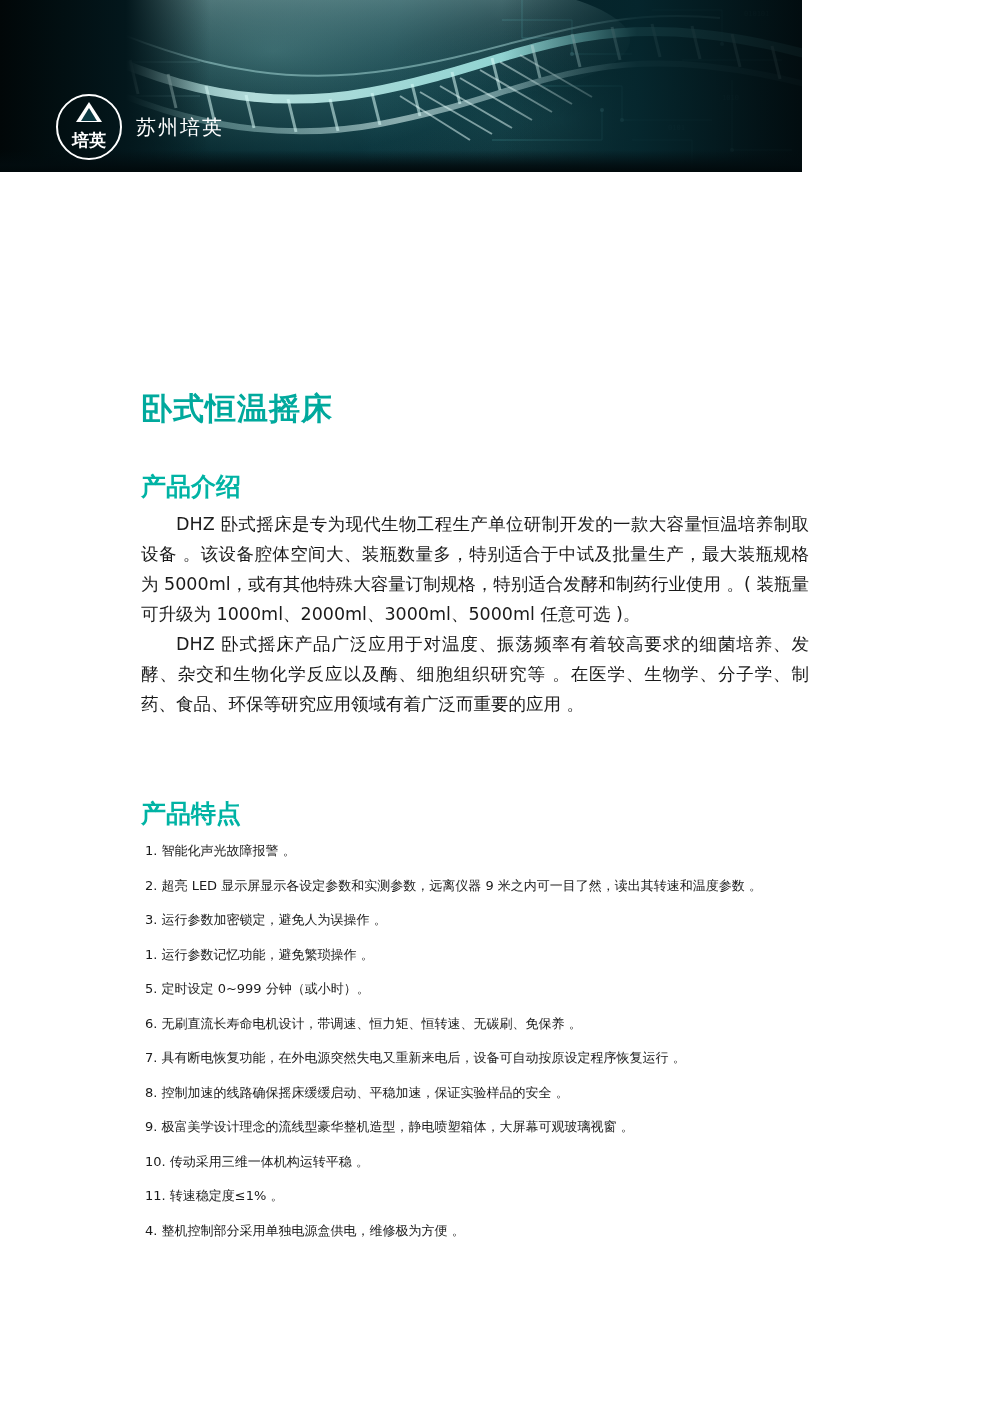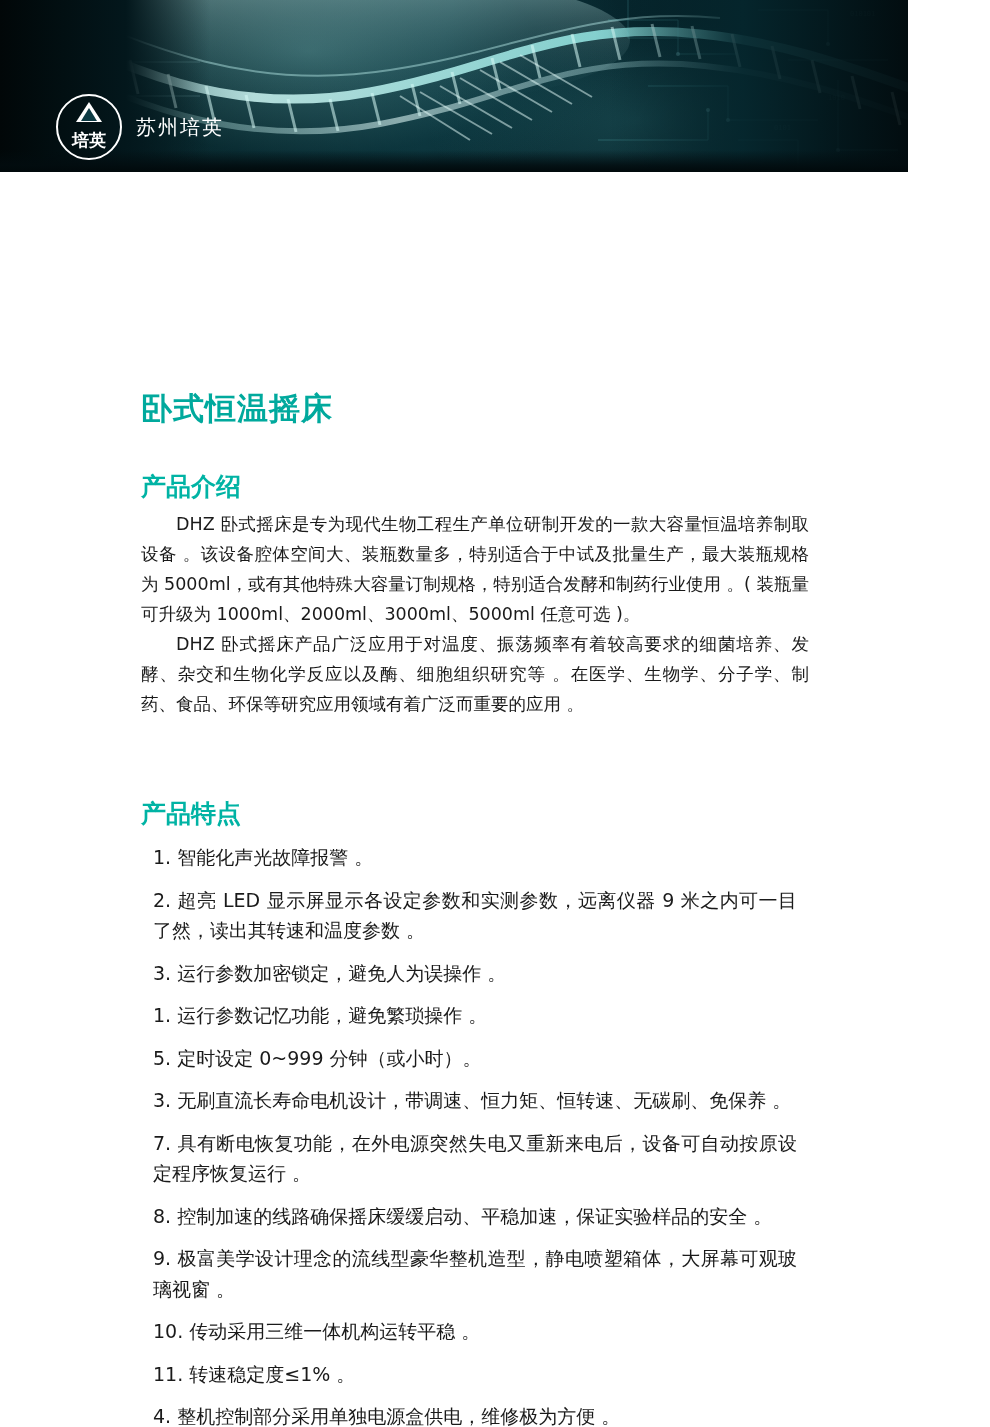--- a/index.html
+++ b/index.html
@@ -11,21 +11,21 @@
     height: 1427px;
     background: #ffffff;
     font-family: "Liberation Sans", sans-serif;
     overflow: hidden;
     position: relative;
   }
 
   
   .banner {
     position: relative;
-    width: 908px;
+    width: 802px;
     height: 172px;
     overflow: hidden;
     background: #a21caf;
   }
   .banner-bg {
     position: absolute;
     inset: 0;
     background:
       radial-gradient(ellipse 420px 190px at 34% 30%, rgba(150,235,235,0.30) 0%, rgba(40,120,130,0.08) 55%, rgba(0,0,0,0) 78%),
       radial-gradient(ellipse 300px 150px at 70% 70%, rgba(90,200,205,0.18) 0%, rgba(0,0,0,0) 70%),
@@ -167,23 +167,23 @@
     text-align: justify;
     font-family: "DejaVu Sans", sans-serif;
   }
   .feature-list {
     list-style: none;
     margin: 2px 0 0 0;
     padding: 0;
   }
   .feature-list li {
     color: #1a1a1a;
-    font-size: 19px;
+    font-size: 13px;
     line-height: 30.5px;
-    margin: 12px;
+    margin: 4px;
     text-align: justify;
     font-family: "DejaVu Sans", sans-serif;
   }
 </style>
 </head>
 <body>
 
 <div class="banner">
   <div class="banner-bg"></div>
 
@@ -307,21 +307,21 @@
   </div>
 
   <div class="section">
     <h2 class="section-heading spaced">产品特点</h2>
     <ul class="feature-list">
       <li>1. 智能化声光故障报警 。</li>
       <li>2. 超亮 LED 显示屏显示各设定参数和实测参数，远离仪器 9 米之内可一目了然，读出其转速和温度参数 。</li>
       <li>3. 运行参数加密锁定，避免人为误操作 。</li>
       <li>1. 运行参数记忆功能，避免繁琐操作 。</li>
       <li>5. 定时设定 0~999 分钟（或小时）。</li>
-      <li>3. 无刷直流长寿命电机设计，带调速、恒力矩、恒转速、无碳刷、免保养 。</li>
+      <li>6. 无刷直流长寿命电机设计，带调速、恒力矩、恒转速、无碳刷、免保养 。</li>
       <li>7. 具有断电恢复功能，在外电源突然失电又重新来电后，设备可自动按原设定程序恢复运行 。</li>
       <li>8. 控制加速的线路确保摇床缓缓启动、平稳加速，保证实验样品的安全 。</li>
       <li>9. 极富美学设计理念的流线型豪华整机造型，静电喷塑箱体，大屏幕可观玻璃视窗 。</li>
       <li>10. 传动采用三维一体机构运转平稳 。</li>
       <li>11. 转速稳定度≤1% 。</li>
       <li>4. 整机控制部分采用单独电源盒供电，维修极为方便 。</li>
     </ul>
   </div>
 
 </div>

